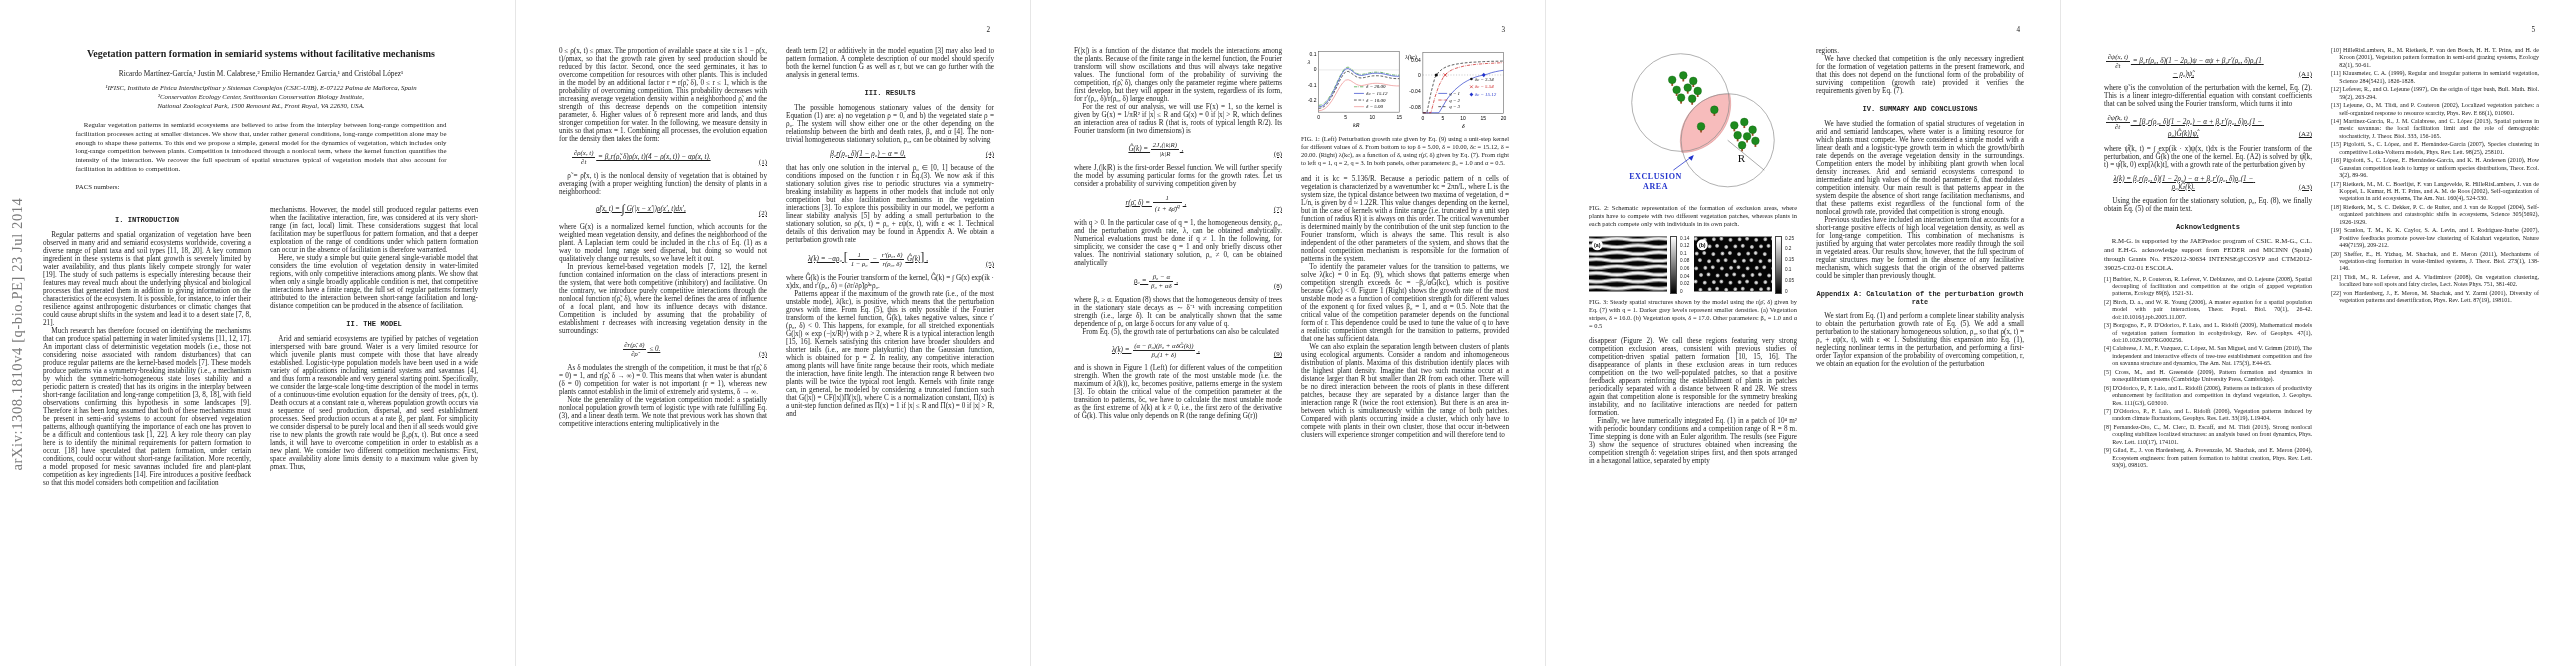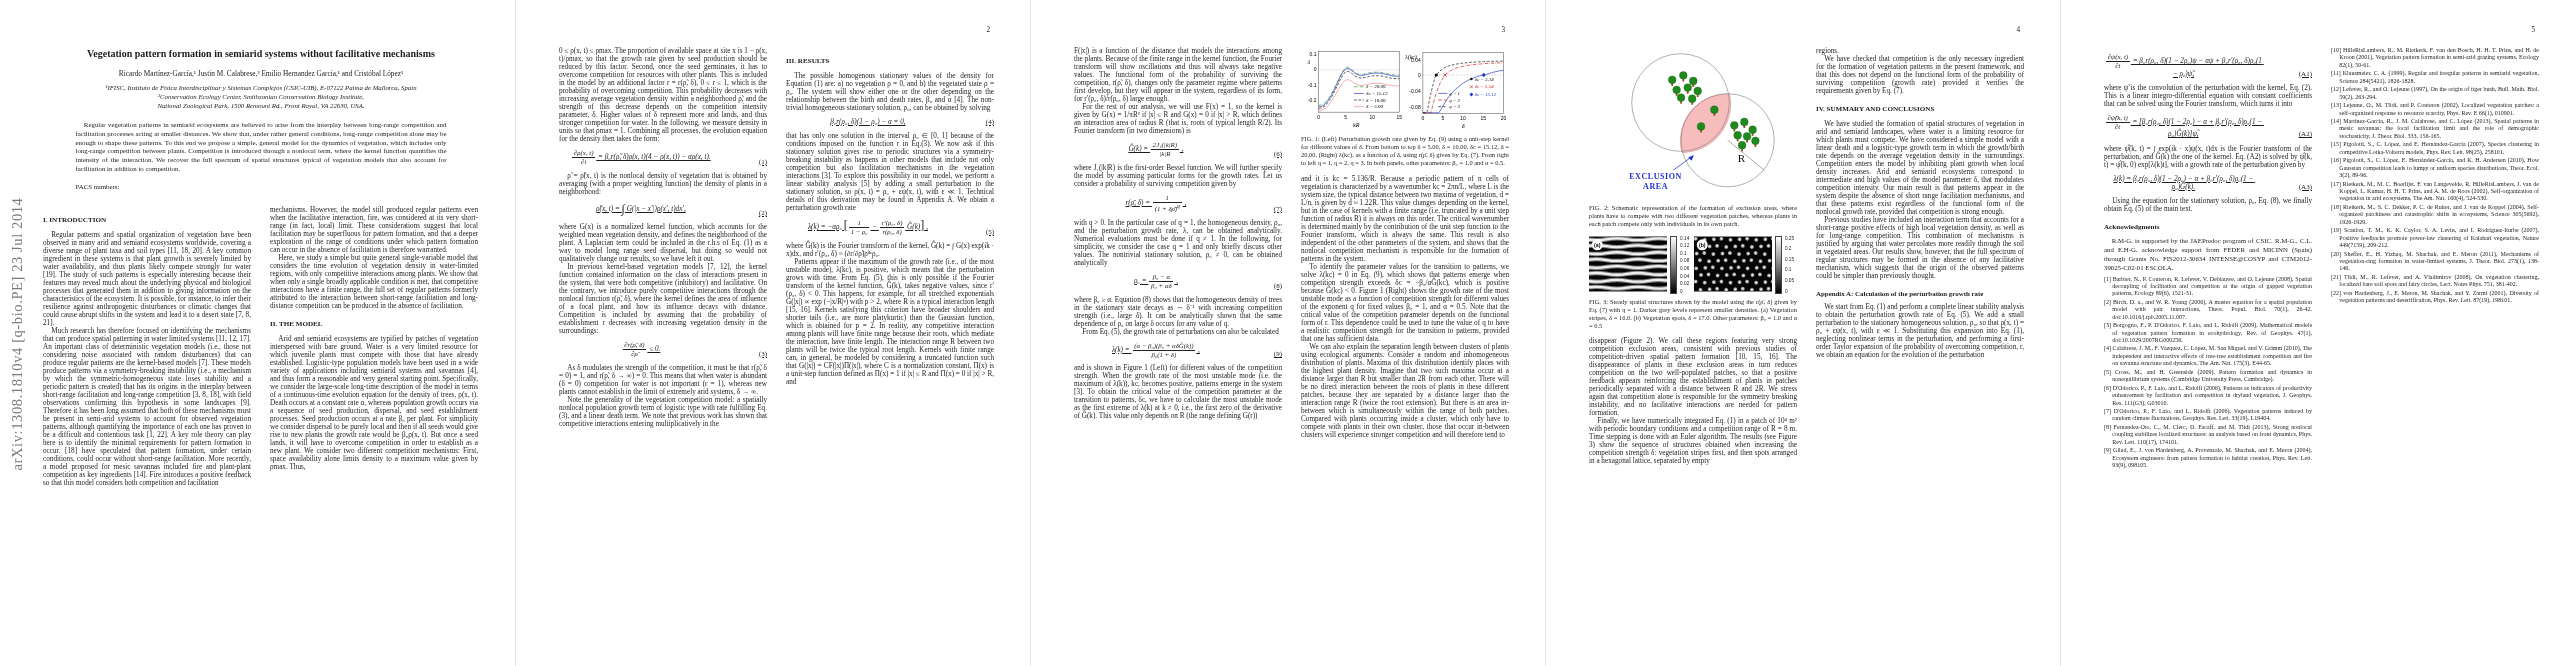--- a/index.html
+++ b/index.html
@@ -16,21 +16,21 @@
   .affil.first{margin-top:5px;}
   .abstract{width:371px;margin:11px auto 0;font-size:6.9px;line-height:8.8px;text-align:justify;text-indent:8.3px;}
   .pacs{width:371px;margin:9.4px auto 0;font-size:6.9px;text-align:left;}
   .cols{display:flex;gap:19px;margin-top:15.6px;}
   .page:not(.page1) .cols{margin-top:19px;}
   .col{width:208px;overflow:hidden;}
   .page1 .col{height:398px;}
   .page:not(.page1) .col{height:607px;}
   p.body{margin:0;font-size:7.2px;line-height:8px;text-align:justify;}
   p.ind{text-indent:8.3px;}
-  .sec{font-weight:bold;font-size:7.1px;margin:10px 0 6.7px;}
+  .sec{text-align:center;font-weight:bold;font-size:7.1px;margin:10px 0 6.7px;font-family:Liberation Mono, monospace;}
   .sec.app{font-size:6.9px;}
   .eq{display:flex;align-items:flex-end;gap:12px;margin:6.1px 0;text-decoration:underline;}
   .eq-body{flex:1;text-align:center;font-style:italic;font-size:7.2px;}
   .eq-t{white-space:pre-wrap;}
   .frac{display:inline-flex;flex-direction:column;vertical-align:middle;text-align:center;margin:0 1.1px;font-size:6.8px;line-height:7.8px;}
   .fn{border-bottom:0.4px solid #222;padding:0 1.7px;}
   .fd{padding:0 1.7px;}
   .big{font-size:12.2px;font-style:normal;vertical-align:middle;}
   .brk{font-size:12.2px;font-style:normal;}
   .eq-tag{font-style:normal;font-size:7px;margin-left:24px;}
@@ -98,20 +98,21 @@
             <span class="eq-body"><span class="frac">
                 <span class="fn">∂r(ρ̃, δ)</span>
                 <span class="fd">∂ρ̃</span>
               </span><span class="eq-t"> ≤ 0.</span></span>
             <span class="eq-tag">(3)</span>
           </div>
         <p class="body ind">As δ modulates the strength of the competition, it must be that r(ρ̃, δ = 0) = 1, and r(ρ̃, δ → ∞) = 0. This means that when water is abundant (δ = 0) competition for water is not important (r = 1), whereas new plants cannot establish in the limit of extremely arid systems, δ → ∞.</p>
         <p class="body ind">Note the generality of the vegetation competition model: a spatially nonlocal population growth term of logistic type with rate fulfilling Eq. (3), and a linear death term. We note that previous work has shown that competitive interactions entering multiplicatively in the</p>
       </div>
       <div class="col">
+        <p class="body">death term [2] or additively in the model equation [3] may also lead to pattern formation. A complete description of our model should specify both the kernel function G as well as r, but we can go further with the analysis in general terms.</p>
         <div class="sec">III. RESULTS</div>
         <p class="body ind">The possible homogenous stationary values of the density for Equation (1) are: a) no vegetation ρ = 0, and b) the vegetated state ρ = ρ₀. The system will show either one or the other depending on the relationship between the birth and death rates, β₀ and α [4]. The non-trivial homogeneous stationary solution, ρ₀, can be obtained by solving</p>
         <div class="eq">
             <span class="eq-body"><span class="eq-t">β₀r(ρ₀, δ)(1 − ρ₀) − α = 0,</span></span>
             <span class="eq-tag">(4)</span>
           </div>
         <p class="body">that has only one solution in the interval ρ₀ ∈ [0, 1] because of the conditions imposed on the function r in Eq.(3). We now ask if this stationary solution gives rise to periodic structures via a symmetry-breaking instability as happens in other models that include not only competition but also facilitation mechanisms in the vegetation interactions [3]. To explore this possibility in our model, we perform a linear stability analysis [5] by adding a small perturbation to the stationary solution, so ρ(x, t) = ρ₀ + εψ(x, t), with ε ≪ 1. Technical details of this derivation may be found in Appendix A. We obtain a perturbation growth rate</p>
         <div class="eq">
             <span class="eq-body"><span class="eq-t">λ(k) = −αρ₀ </span><span class="brk">[</span><span class="frac">
                 <span class="fn">1</span>

